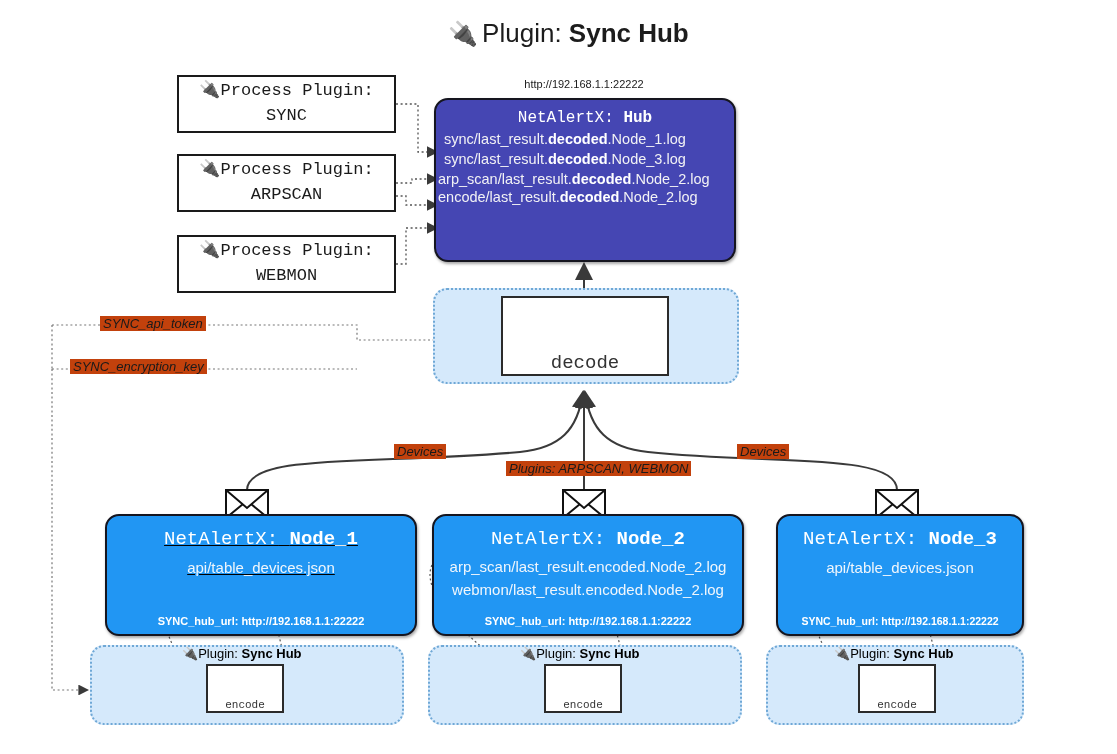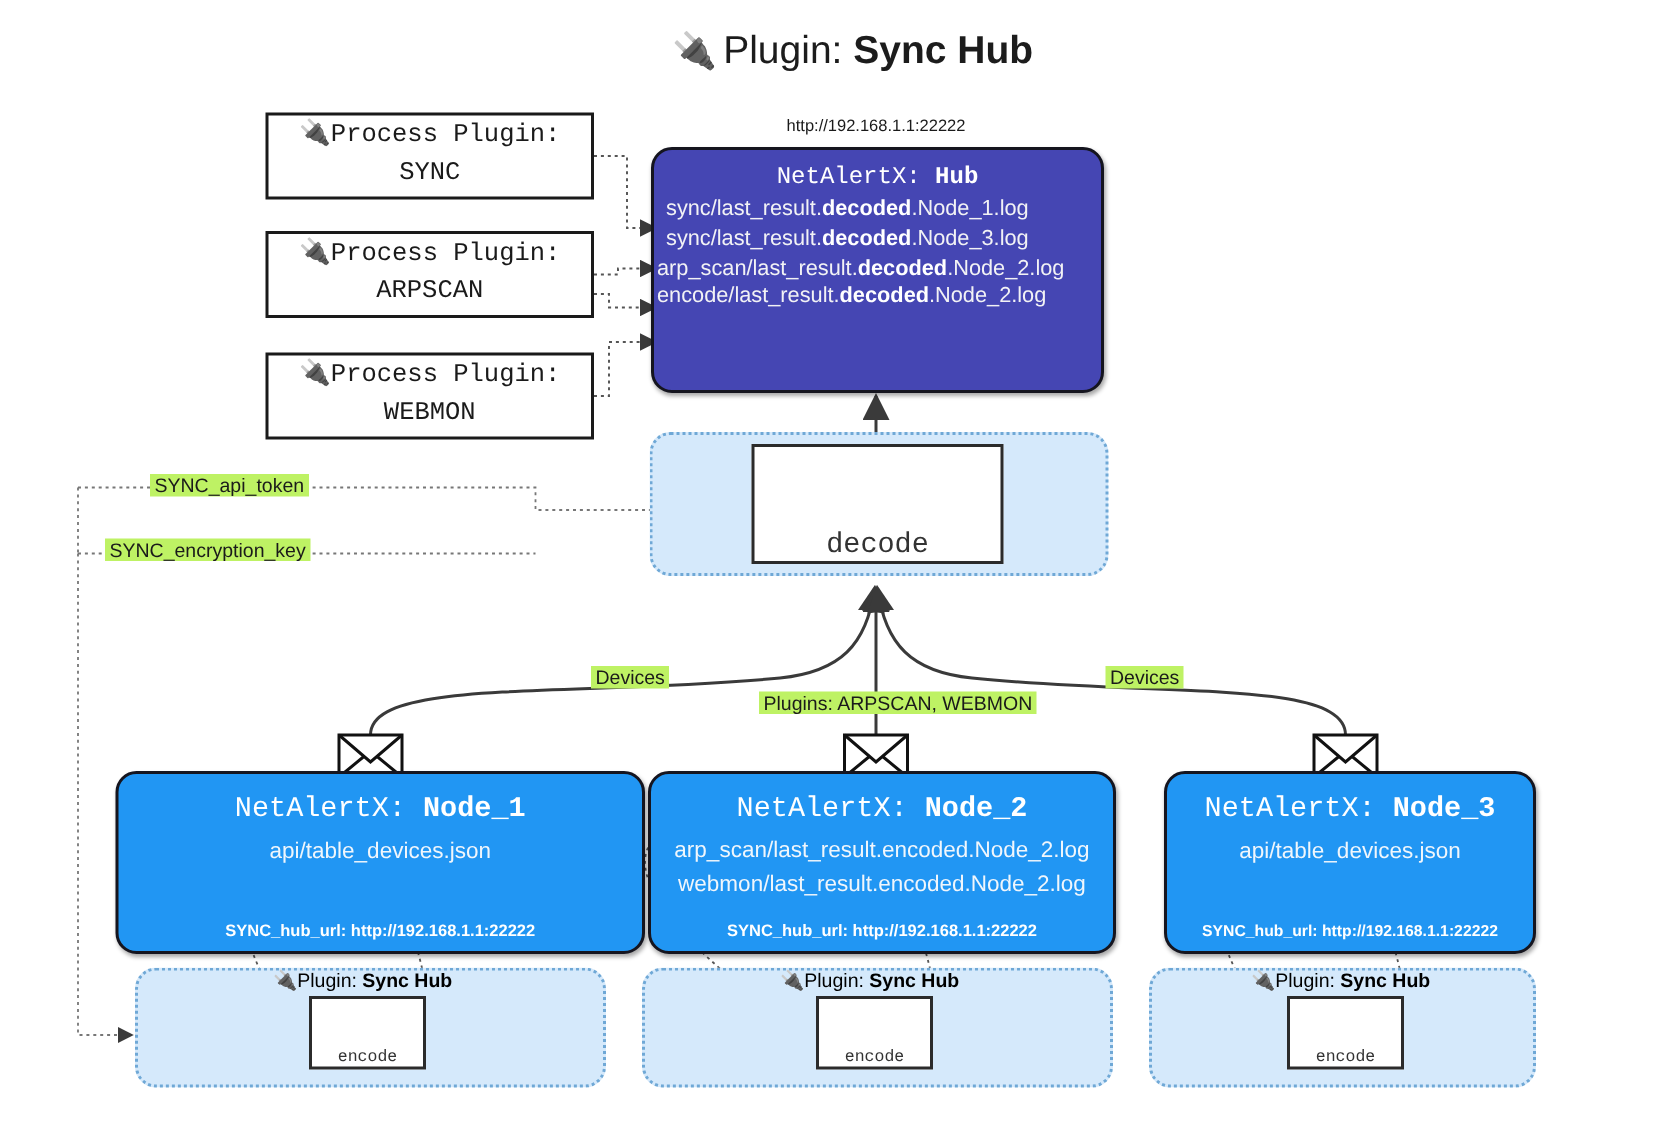--- a/index.html
+++ b/index.html
@@ -43,22 +43,22 @@
   .node .ntitle b{font-weight:bold;}
   .node .nline{font-size:15px;color:#f0f6fc;text-align:center;margin-top:9px;white-space:nowrap;}
   .node .nfoot{font-size:11px;color:#ffffff;text-align:center;font-weight:bold;
     position:absolute;left:0;right:0;bottom:7px;white-space:nowrap;}
 
   .plugband{background:#d5e9fb;border:2px dotted #6fa8d6;border-radius:14px;}
   .bandlbl{position:absolute;font-size:13px;color:#000000;white-space:nowrap;}
   .bandlbl b{font-weight:bold;}
   .encbox{font-size:11px;}
 
-  .edgelbl{position:absolute;font-size:13px;color:#1a1a1a;background:#bef264;
-    padding:0 3px;white-space:nowrap;}
+  .edgelbl{position:absolute;font-size:13px;color:#1a1a1a;background:#c2410c;
+    padding:0 3px;white-space:nowrap;font-style:italic;}
 </style>
 </head>
 <body>
 
 <div id="stage">
 
   <div class="ttl">
     <span class="plug">🔌</span><span>Plugin:</span>
     <b>Sync Hub</b>
   </div>
@@ -176,21 +176,21 @@
       <path d="M226,518 L243,504 M268,518 L251,504" fill="none"></path>
       <rect x="563" y="490" width="42" height="28"></rect>
       <path d="M563,490 L584,508 L605,490" fill="none"></path>
       <path d="M563,518 L580,504 M605,518 L588,504" fill="none"></path>
       <rect x="876" y="490" width="42" height="28"></rect>
       <path d="M876,490 L897,508 L918,490" fill="none"></path>
       <path d="M876,518 L893,504 M918,518 L901,504" fill="none"></path>
     </g>
   </svg>
 
-  <div class="box node" style="left:77px;top:514px;width:353px;height:122px;">
+  <div class="box node" style="left:105px;top:514px;width:312px;height:122px;text-decoration:underline;">
     <div class="ntitle">
       <span>NetAlertX:</span>
       <b>Node_1</b>
     </div>
     <div class="nline">api/table_devices.json</div>
     <div class="nfoot">SYNC_hub_url: http://192.168.1.1:22222</div>
   </div>
 
   <div class="box node" style="left:432px;top:514px;width:312px;height:122px;">
     <div class="ntitle">

